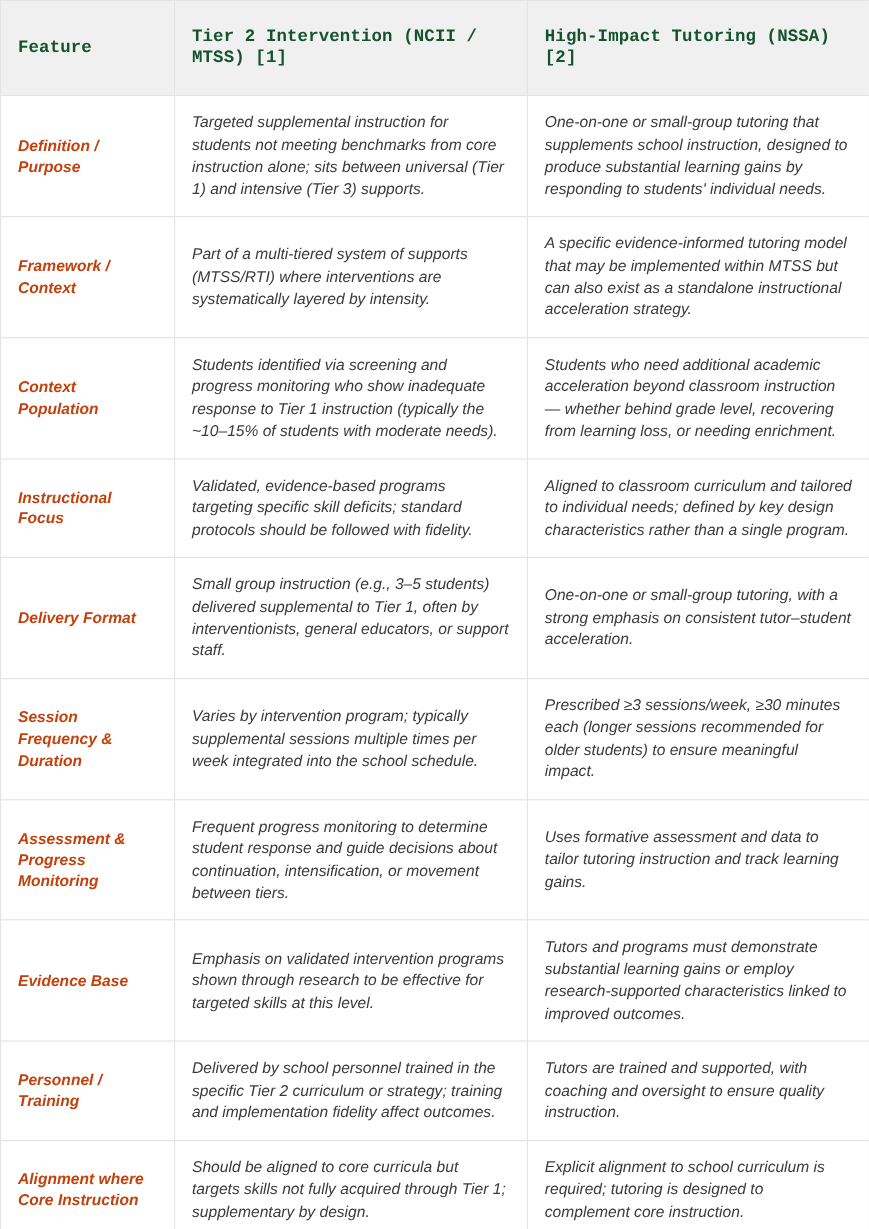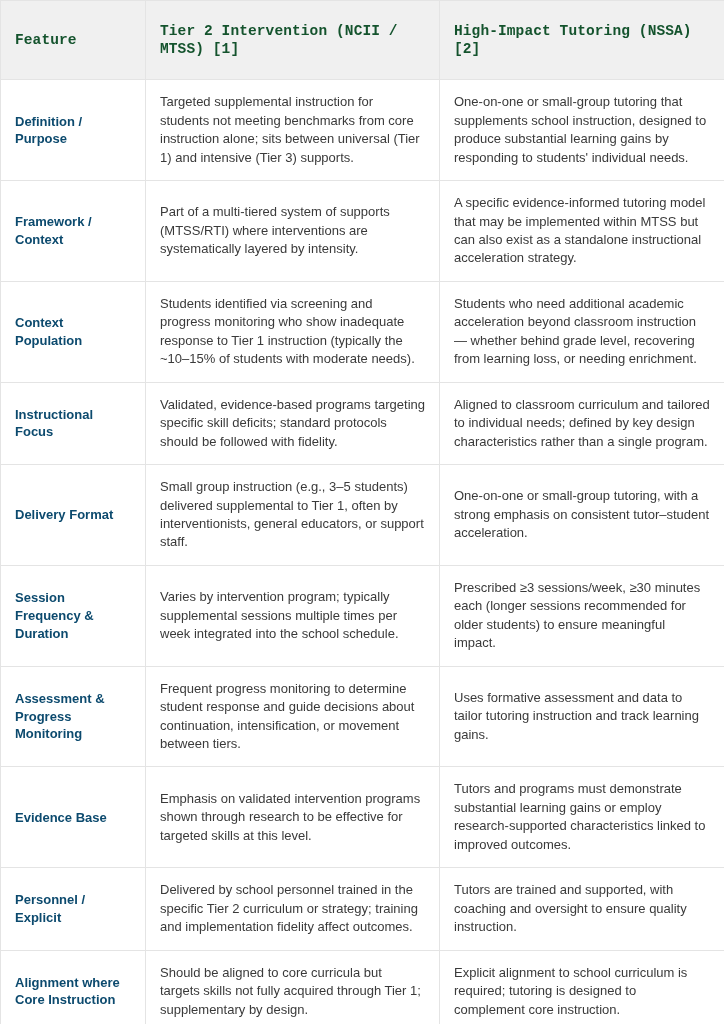--- a/index.html
+++ b/index.html
@@ -39,24 +39,25 @@
     padding: 21px 14px;
     line-height: 1.25;
     letter-spacing: 0.1px;
     font-family: Liberation Mono, monospace;
   }
   .compare-table tbody td {
     font-size: 13px;
     color: #3a3a3a;
     line-height: 1.42;
     padding: 13px 14px;
+    font-style: italic;
   }
   .compare-table tbody td.feature-cell {
     font-weight: 700;
-    color: #0c4a6e;
+    color: #c2410c;
     font-size: 13px;
     line-height: 1.35;
     padding: 13px 12px 13px 14px;
   }
 </style>
 </head>
 <body>
 
 <div class="page">
   <table class="compare-table">
@@ -115,21 +116,21 @@
     <td>Uses formative assessment and data to tailor tutoring instruction and track learning gains.</td>
   </tr>
 
   <tr>
     <td class="feature-cell">Evidence Base</td>
     <td>Emphasis on validated intervention programs shown through research to be effective for targeted skills at this level.</td>
     <td>Tutors and programs must demonstrate substantial learning gains or employ research-supported characteristics linked to improved outcomes.</td>
   </tr>
 
   <tr>
-    <td class="feature-cell">Personnel / Explicit</td>
+    <td class="feature-cell">Personnel / Training</td>
     <td>Delivered by school personnel trained in the specific Tier 2 curriculum or strategy; training and implementation fidelity affect outcomes.</td>
     <td>Tutors are trained and supported, with coaching and oversight to ensure quality instruction.</td>
   </tr>
 
   <tr>
     <td class="feature-cell">Alignment where Core Instruction</td>
     <td>Should be aligned to core curricula but targets skills not fully acquired through Tier 1; supplementary by design.</td>
     <td>Explicit alignment to school curriculum is required; tutoring is designed to complement core instruction.</td>
   </tr>
 

